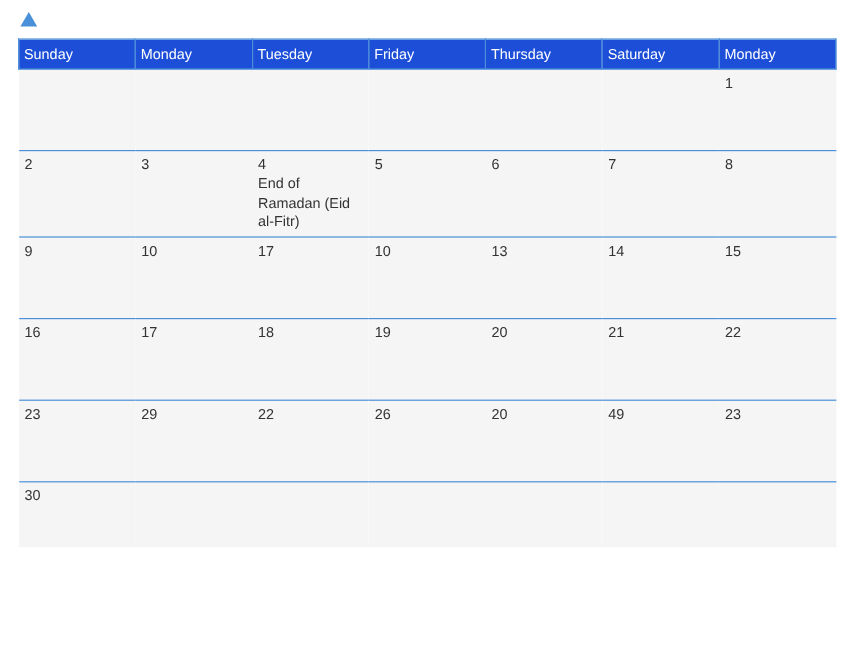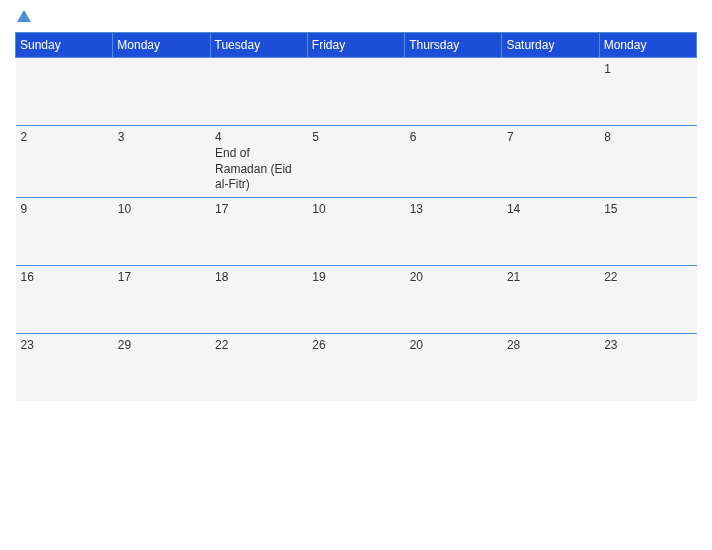--- a/index.html
+++ b/index.html
@@ -240,21 +240,32 @@
           <td>
             <span class="day-number">22</span>
           </td>
           <td>
             <span class="day-number">26</span>
           </td>
           <td>
             <span class="day-number">20</span>
           </td>
           <td>
-            <span class="day-number">28</span>
+            <span class="day-number">49</span>
           </td>
           <td>
             <span class="day-number">23</span>
           </td>
+        </tr>
+        <tr class="last-row">
+          <td>
+            <span class="day-number">30</span>
+          </td>
+          <td class="empty-cell"></td>
+          <td class="empty-cell"></td>
+          <td class="empty-cell"></td>
+          <td class="empty-cell"></td>
+          <td class="empty-cell"></td>
+          <td class="empty-cell"></td>
         </tr>
       </tbody>
   </table>
 </div>
 
 </body></html>

